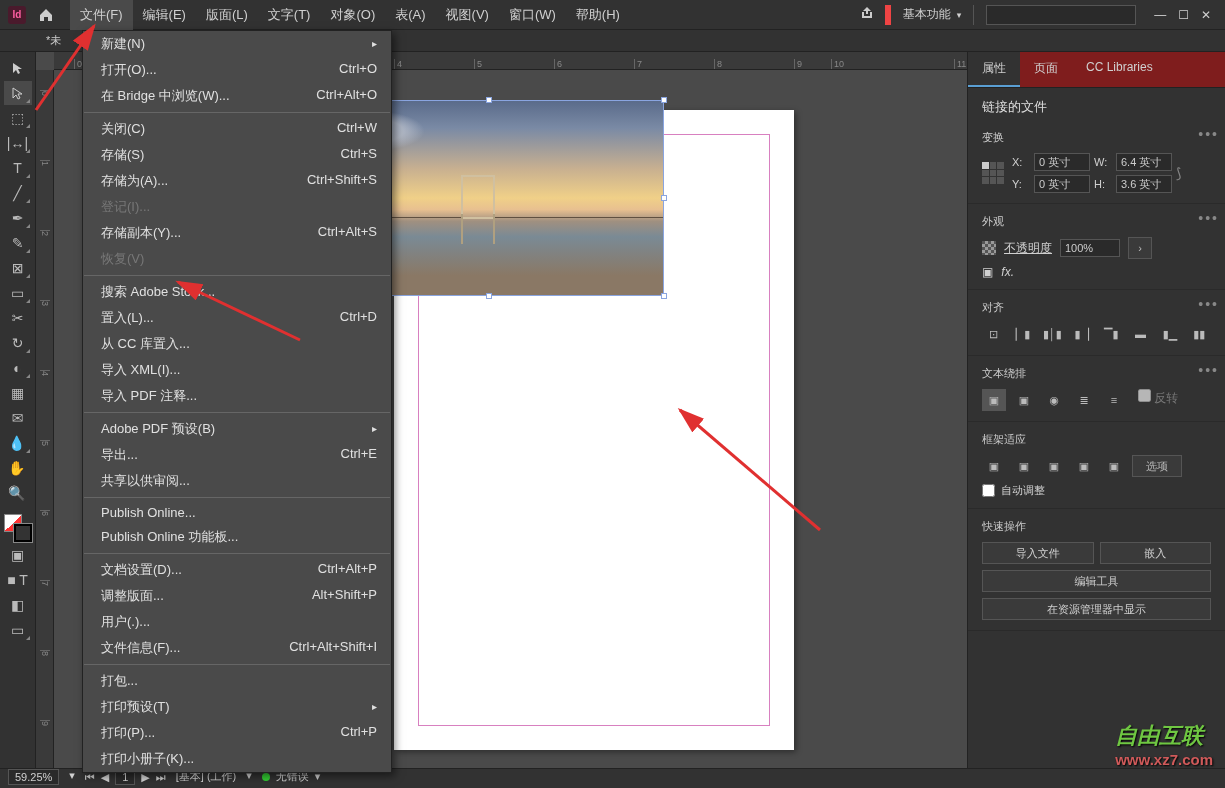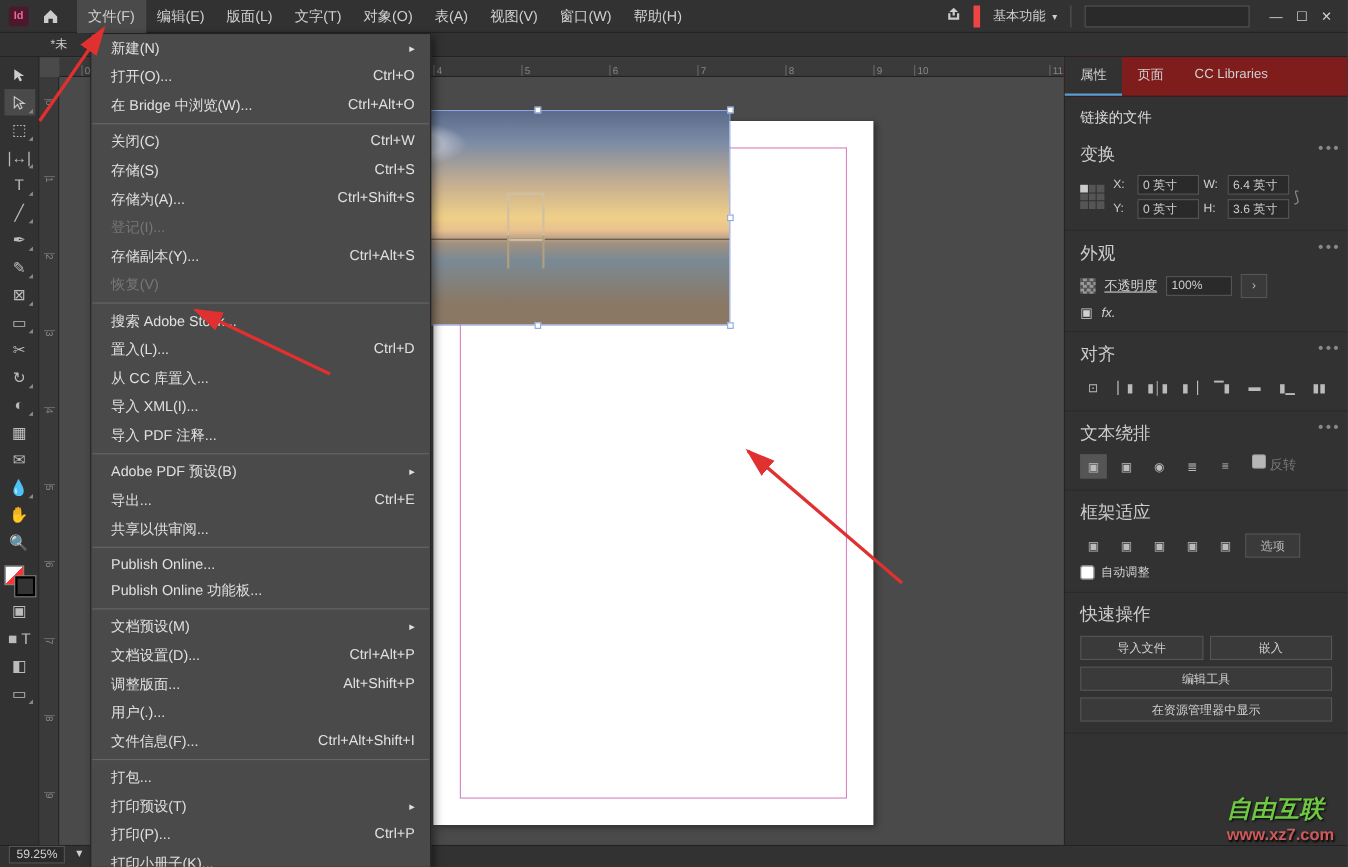--- a/index.html
+++ b/index.html
@@ -43,21 +43,21 @@
 .dropdown { position: absolute; top: 30px; left: 82px; width: 310px; background: #4a4a4a; border: 1px solid #222; box-shadow: 3px 3px 8px rgba(0,0,0,.5); z-index: 100; }
 .drop-item { display: flex; justify-content: space-between; padding: 4px 14px 4px 18px; font-size: 13px; cursor: pointer; color: #e0e0e0; }
 .drop-item.disabled { color: #777; }
 .drop-sep { height: 1px; background: #666; margin: 3px 1px; }
 .drop-item .sub::after { content: '▸'; font-size: 10px; }
 .right-panel { width: 258px; background: #323232; border-left: 1px solid #222; display: flex; flex-direction: column; }
 .panel-tabs { display: flex; background: #7f1d1d; border-bottom: 1px solid #222; }
 .ptab { padding: 8px 14px; font-size: 12px; cursor: pointer; }
 .ptab.active { background: #323232; border-bottom: 2px solid #5a9fd4; }
 .section { padding: 10px 14px; border-bottom: 1px solid #2a2a2a; }
-.section-title { font-size: 16px; color: #ccc; margin-bottom: 8px; }
+.section-title { font-size: 11px; color: #ccc; margin-bottom: 8px; }
 .link-title { font-size: 13px; color: #ddd; padding: 10px 14px 4px; }
 .xy-grid { display: grid; grid-template-columns: 26px 18px 56px 18px 56px 20px; gap: 4px; align-items: center; font-size: 11px; }
 .ref-point { width: 22px; height: 22px; display: grid; grid-template-columns: repeat(3,1fr); grid-template-rows: repeat(3,1fr); gap: 1px; }
 .ref-point span { background: #555; }
 .ref-point span.on { background: #ccc; }
 .val-input { background: #2a2a2a; border: 1px solid #555; color: #ccc; padding: 2px 4px; font-size: 11px; width: 100%; }
 .icon-row { display: flex; gap: 8px; align-items: center; }
 .icon-btn { width: 24px; height: 22px; background: #3a3a3a; border: 1px solid #555; display: flex; align-items: center; justify-content: center; font-size: 11px; cursor: pointer; color: #bbb; }
 .icon-btn.plain { background:transparent; border:none; }
 .wide-btn { flex: 1; min-height: 22px; background: #3a3a3a; border: 1px solid #555; display: flex; align-items: center; justify-content: center; font-size: 11px; cursor: pointer; }
@@ -396,24 +396,20 @@
     <div class="drop-item">
       <span>Publish Online...</span>
       <span></span>
     </div>
     <div class="drop-item">
       <span>Publish Online 功能板...</span>
       <span></span>
     </div>
     <div class="drop-sep"></div>
     <div class="drop-item">
-      <span>文档预设(M)</span>
-      <span class="sub"></span>
-    </div>
-    <div class="drop-item">
       <span>文档设置(D)...</span>
       <span>Ctrl+Alt+P</span>
     </div>
     <div class="drop-item">
       <span>调整版面...</span>
       <span>Alt+Shift+P</span>
     </div>
     <div class="drop-item">
       <span>用户(.)...</span>
       <span></span>

